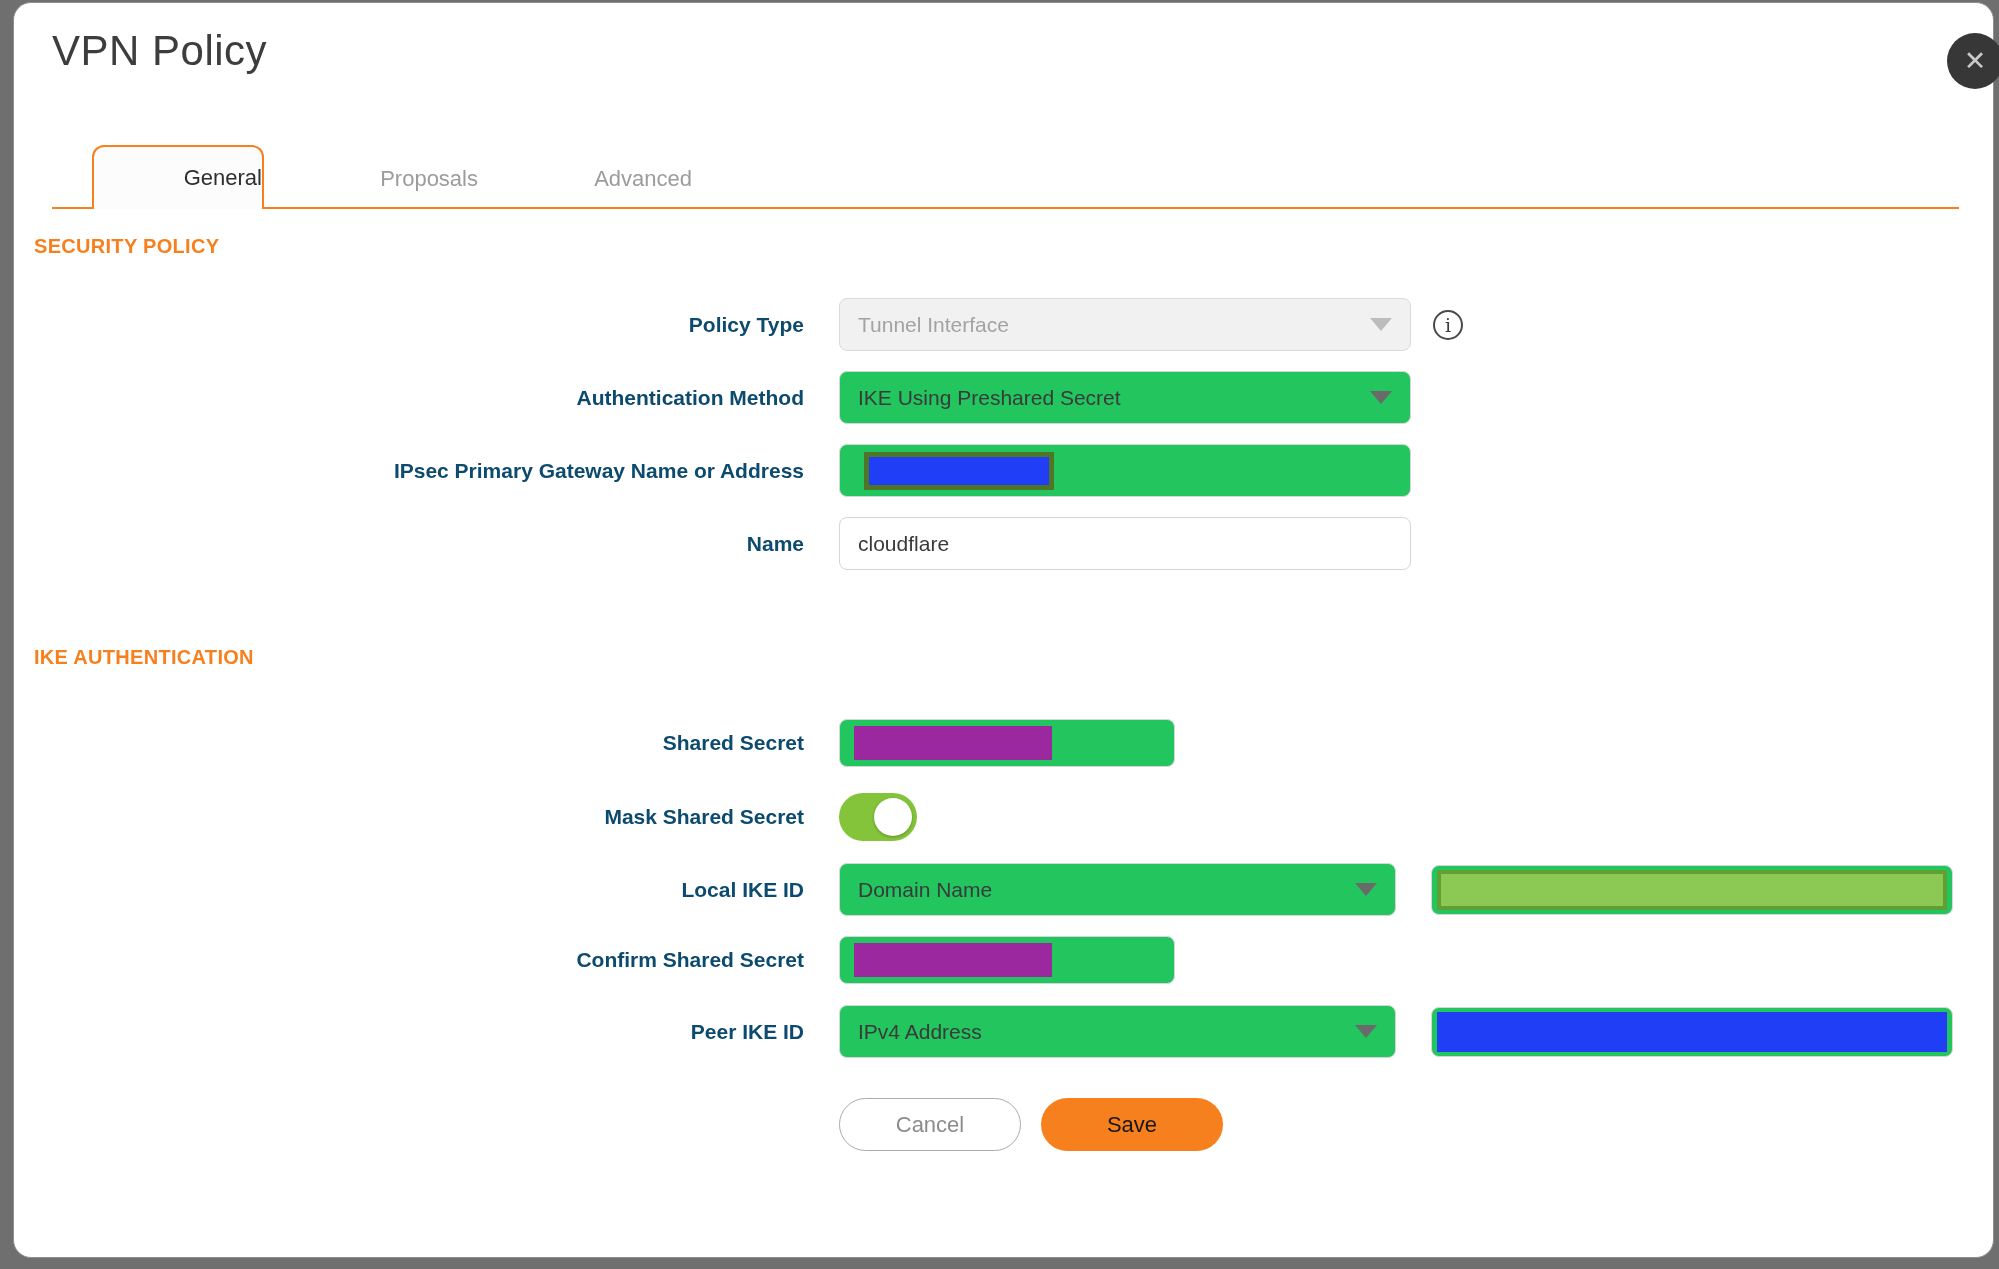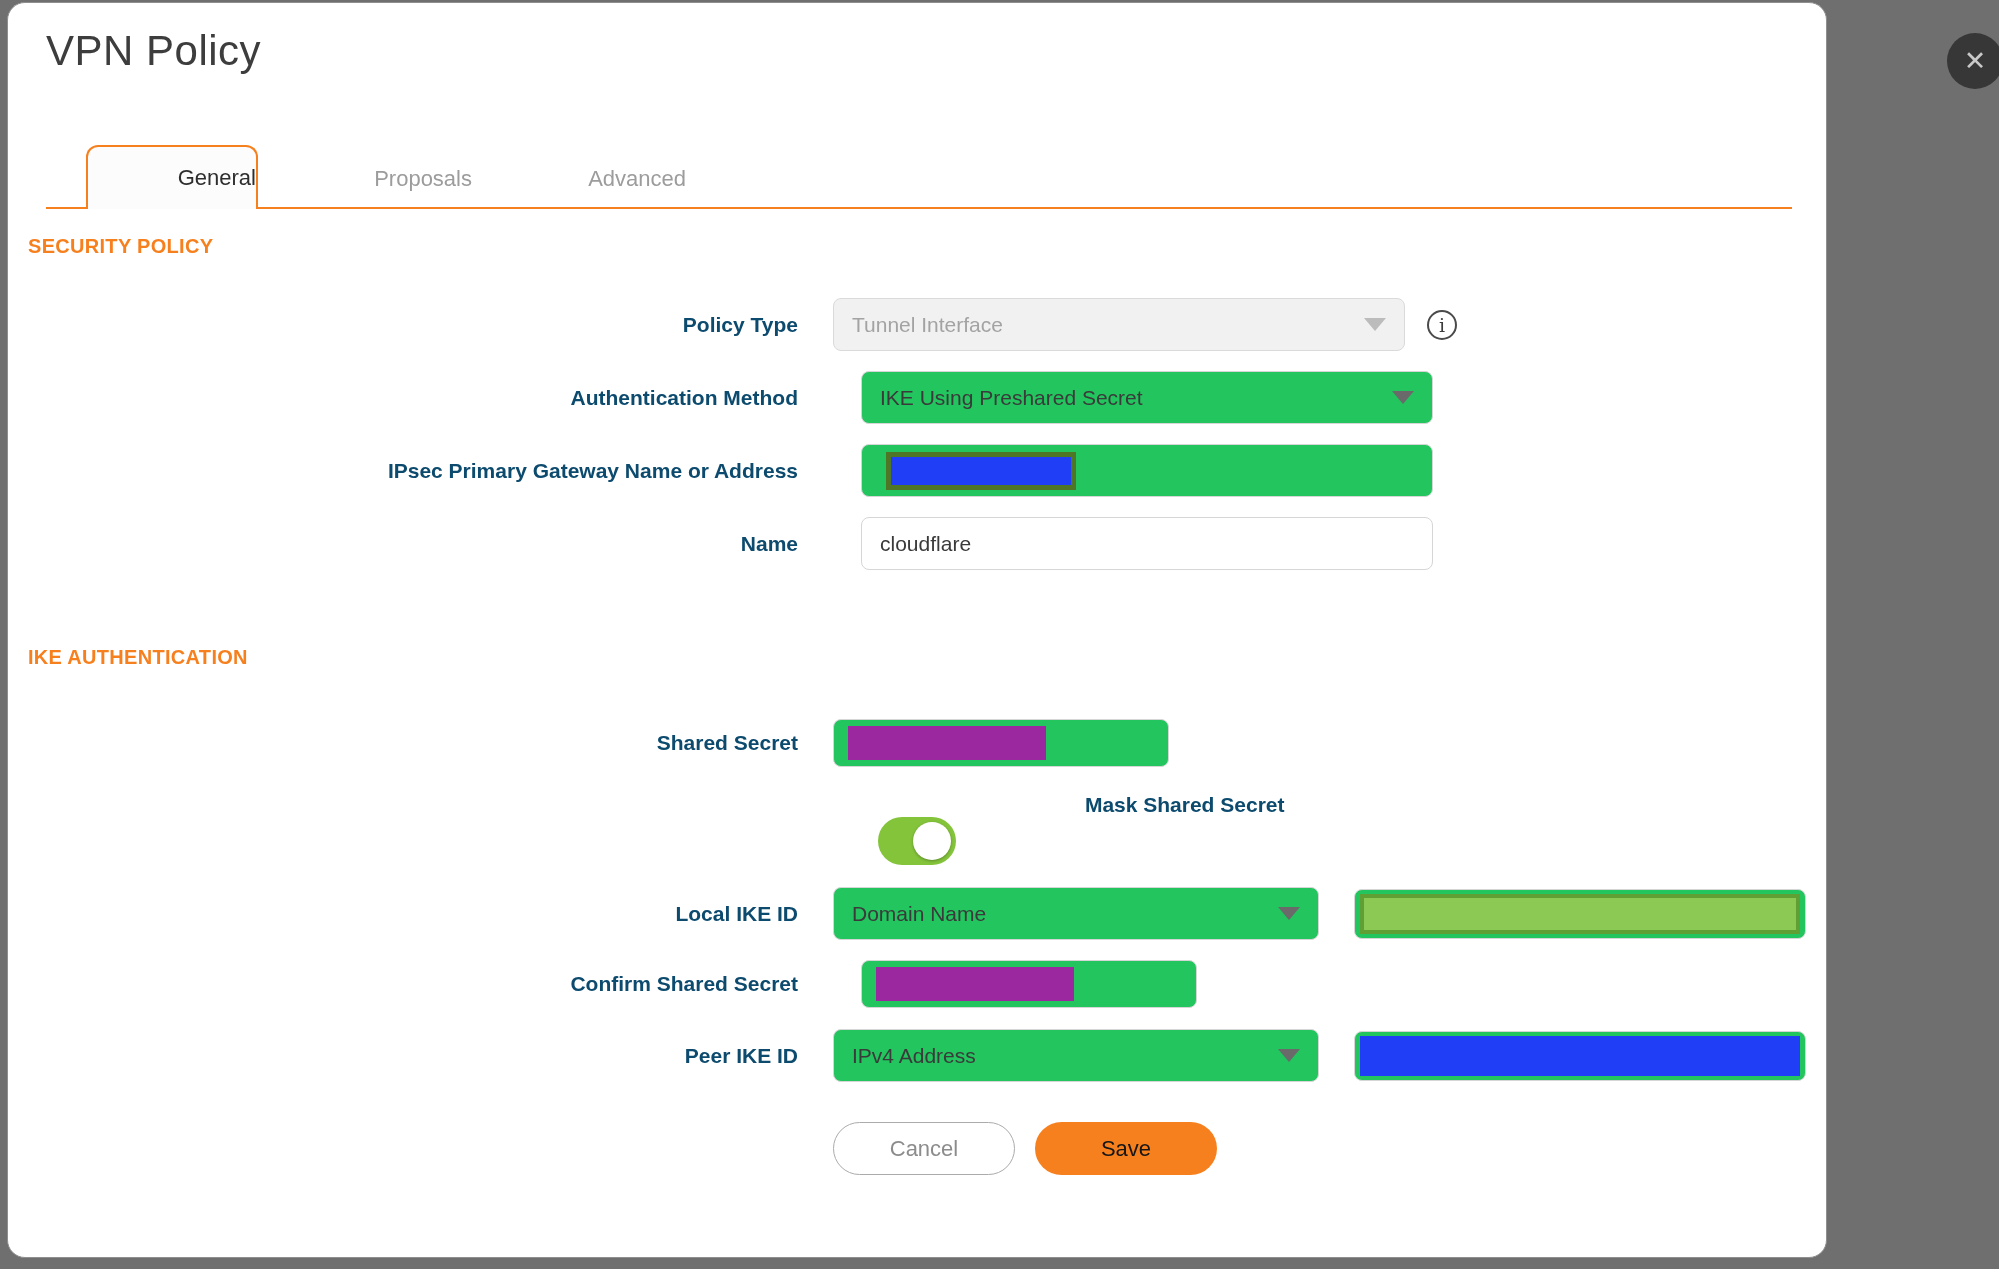--- a/index.html
+++ b/index.html
@@ -2,21 +2,21 @@
 <html style="--accent: #f7801e; --backdrop: #6f6f6f; --toggle-green: #84c43b; --redact-purple: #9c28a0; --redact-blue: #1f3ef5; --redact-green: #8cc954; --redact-green-border: #5f9f33; --redact-olive-border: #4f7527;"><head>
 <meta charset="utf-8">
 <style>
   html,body{margin:0;padding:0;}
   body{
     width:1999px;height:1269px;overflow:hidden;position:relative;
     background:var(--backdrop,#6f6f6f);
     font-family:"Liberation Sans","DejaVu Sans",sans-serif;
   }
   .dialog{
-    position:absolute;left:7px;top:2px;width:1820px;height:1256px;
+    position:absolute;left:13px;top:2px;width:1981px;height:1256px;
     background:#ffffff;border:1px solid #8f8f8f;border-radius:18px;
     box-sizing:border-box;
   }
   .close-btn{
     position:absolute;left:1947px;top:33px;width:56px;height:56px;
     border-radius:50%;background:#373737;border:none;cursor:pointer;
     color:#c9c9c9;font-size:27px;line-height:56px;text-align:center;padding:0;
     font-family:"DejaVu Sans",sans-serif;z-index:5;
   }
   h1.title{
@@ -98,22 +98,22 @@
   .toggle{
     width:78px;height:48px;border-radius:24px;
     background:var(--toggle-green,#84c43b);position:relative;cursor:pointer;flex:none;
   }
   .toggle .knob{
     position:absolute;right:5px;top:5px;width:38px;height:38px;border-radius:50%;
     background:#fff;box-shadow:0 1px 3px rgba(0,0,0,0.3);
   }
   .mt-40{margin-top:40px;}
   .mt-50{margin-top:50px;}
-  .mt-26{margin-top:26px;flex-direction:column;}
-  .mt-20{margin-top:20px;gap:28px;}
+  .mt-26{margin-top:26px;}
+  .mt-20{margin-top:20px;}
   .mt-22{margin-top:22px;}
   .mt-21{margin-top:21px;}
   .btn-row{display:flex;align-items:center;margin:40px 0 0 805px;}
   .btn{
     height:53px;border-radius:27px;font-size:22px;cursor:pointer;
     display:flex;align-items:center;justify-content:center;box-sizing:border-box;
     font-family:"Liberation Sans","DejaVu Sans",sans-serif;
   }
   .btn-cancel{width:182px;background:#fff;border:1px solid #ababab;color:#8c8c8c;}
   .btn-save{

